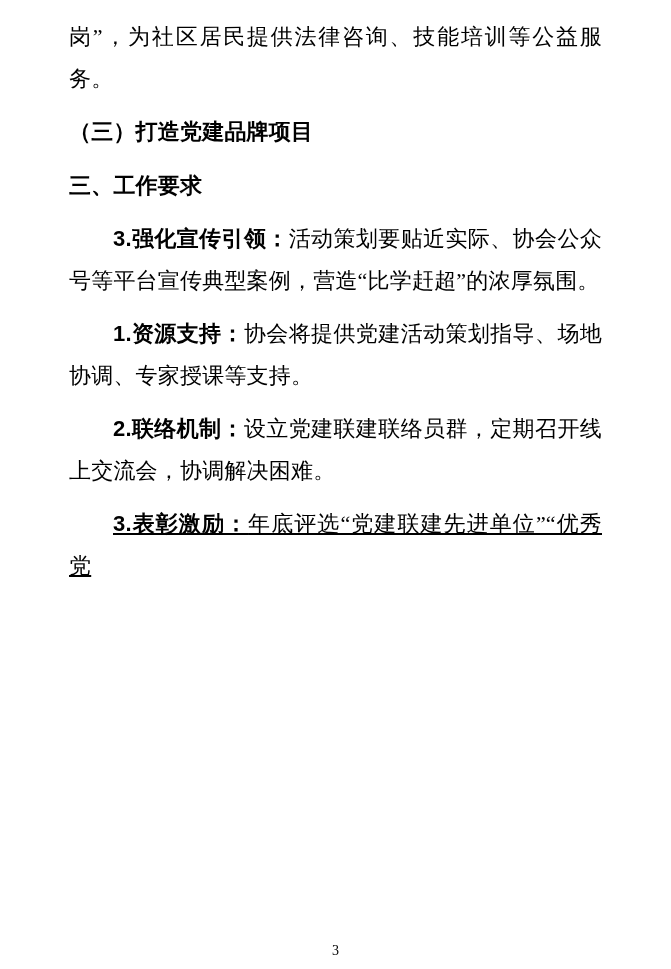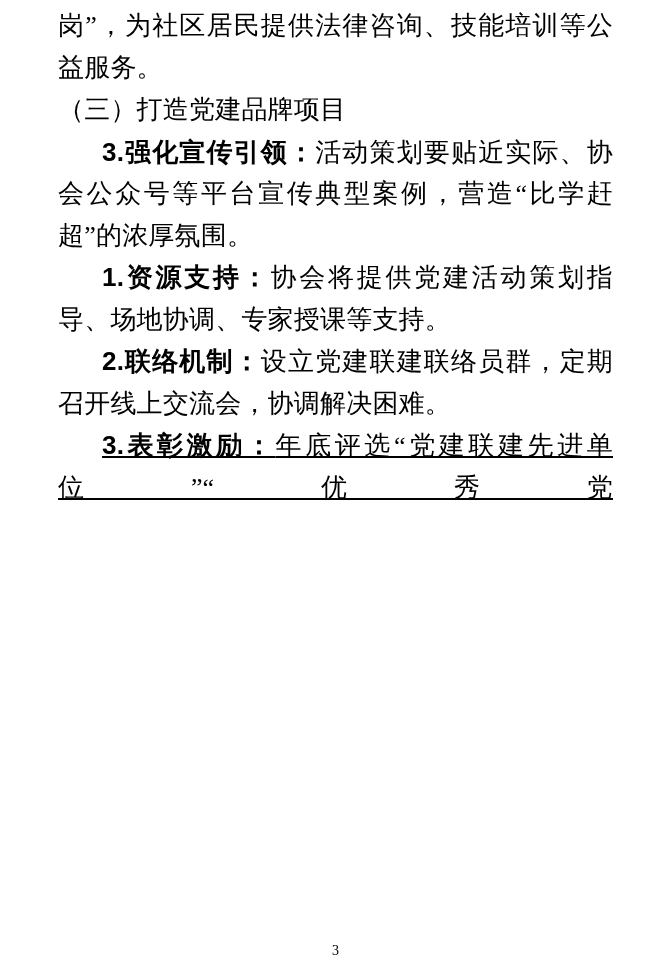--- a/index.html
+++ b/index.html
@@ -16,32 +16,32 @@
     color: #000000;
     font-family: "Liberation Serif", "DejaVu Serif", serif;
   }
   .content {
     position: absolute;
     left: 57px;
     top: 4px;
     width: 557px;
   }
   .para {
-    margin: 1px;
-    font-size: 26px;
+    margin: 12px;
+    font-size: 22px;
     line-height: 41.5px;
     text-align: justify;
     text-justify: inter-character;
     letter-spacing: 0.2px;
   }
   .indent {
     text-indent: 44px;
   }
   .heading {
-    font-weight: normal;
+    font-weight: bold;
     font-family: "Liberation Sans", "DejaVu Sans", sans-serif;
   }
   .lead {
     font-weight: bold;
     font-family: "Liberation Sans", "DejaVu Sans", sans-serif;
   }
   .fill {
     text-align-last: justify;
     text-decoration: underline;
   }
@@ -62,20 +62,21 @@
 <div class="page">
   <div class="content">
 
     <p class="para"><span class="lead"></span><span>岗”，为社区居民提供法律咨询、技能培训等公益服务。</span></p>
 
 
     <p class="para heading"><span>（三）打造党建品牌项目</span></p>
 
 
 
+    <p class="para heading"><span>三、工作要求</span></p>
 
 
 
     <p class="para indent"><span class="lead">3.强化宣传引领：</span><span>活动策划要贴近实际、协会公众号等平台宣传典型案例，营造“比学赶超”的浓厚氛围。</span></p>
 
 
     <p class="para indent"><span class="lead">1.资源支持：</span><span>协会将提供党建活动策划指导、场地协调、专家授课等支持。</span></p>
 
     <p class="para indent"><span class="lead">2.联络机制：</span><span>设立党建联建联络员群，定期召开线上交流会，协调解决困难。</span></p>
 

